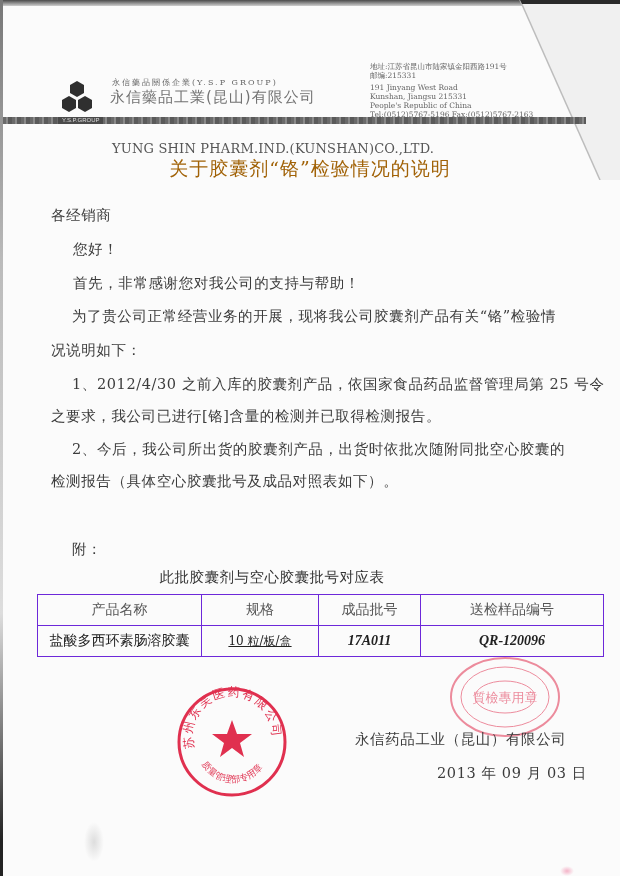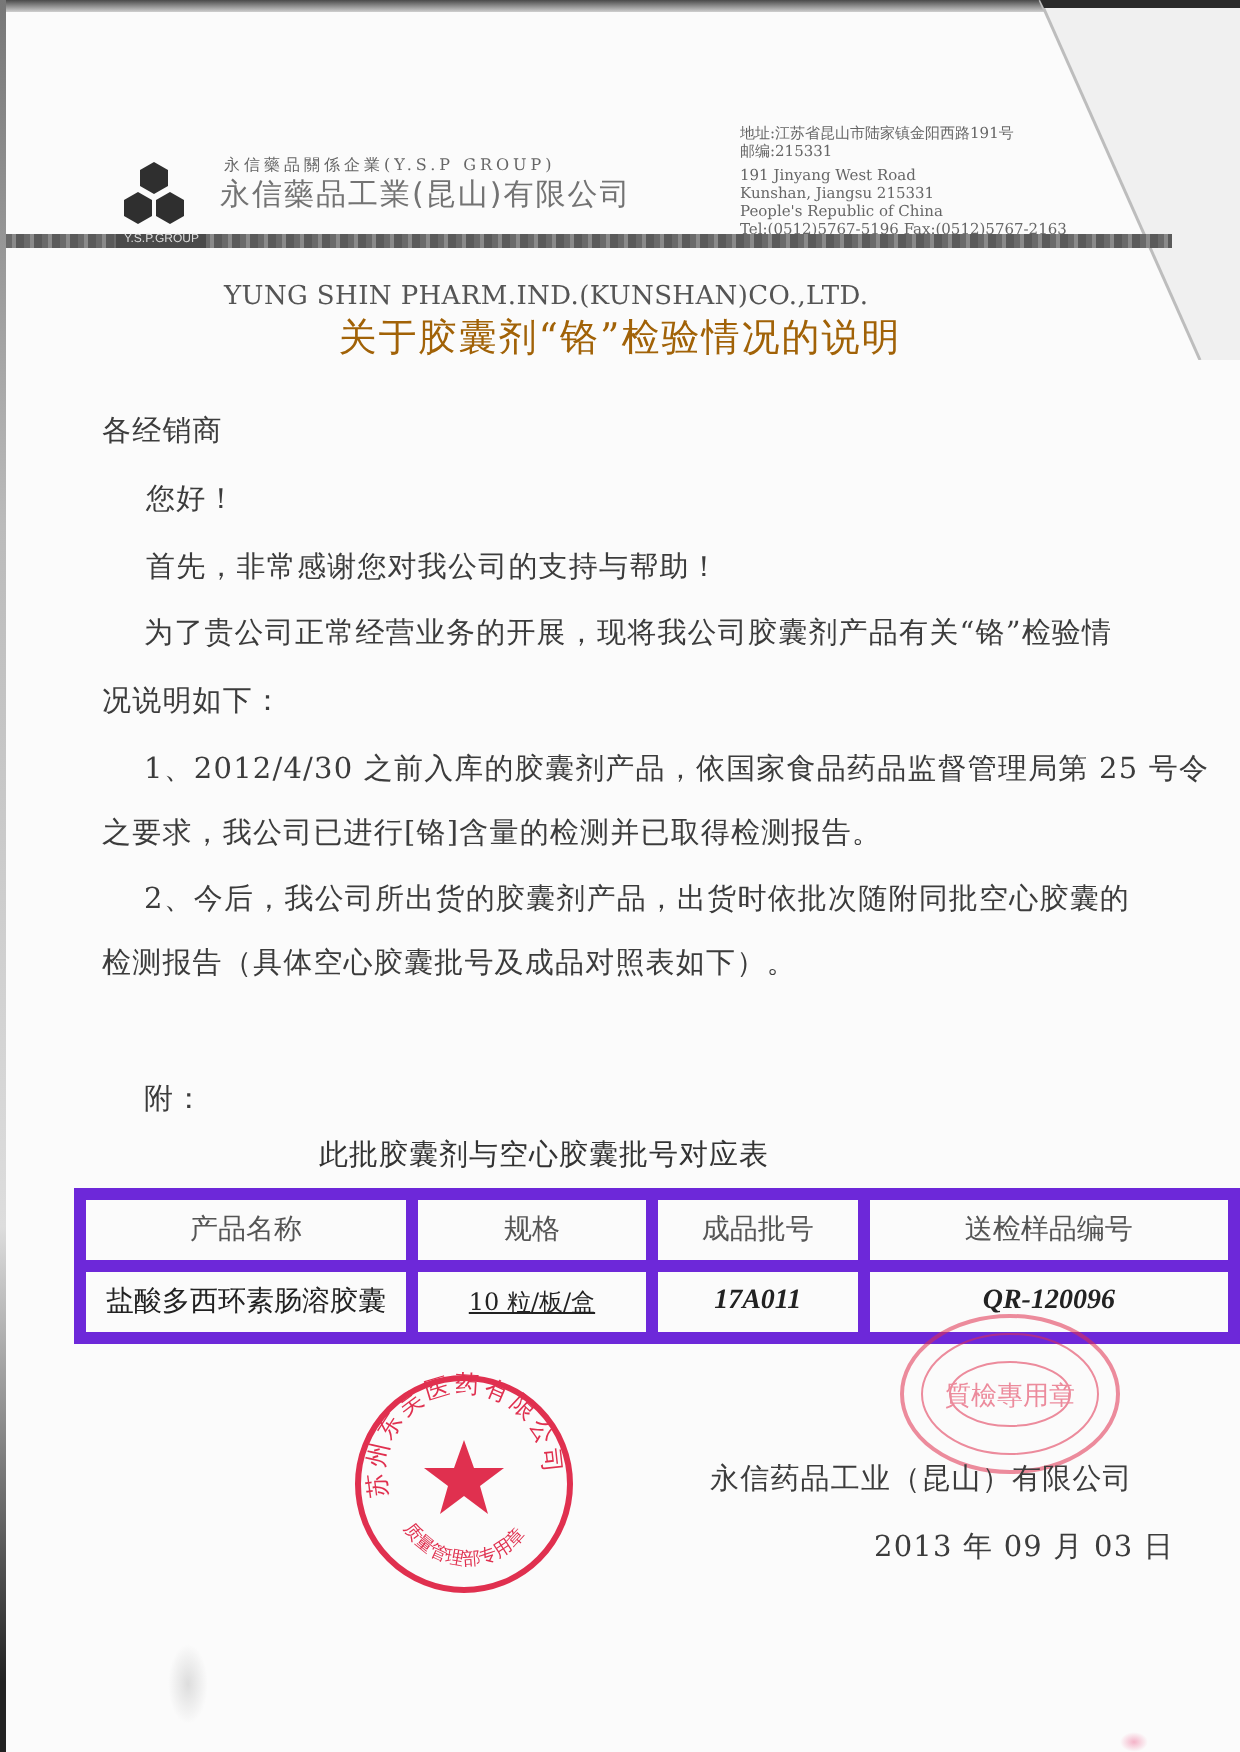--- a/index.html
+++ b/index.html
@@ -13,21 +13,21 @@
   .lh-cn{position:absolute;left:110px;top:88px;font-size:15px;letter-spacing:1px;color:#737373;font-family:"DejaVu Sans","Liberation Sans",sans-serif;}
   .lh-en{position:absolute;left:112px;top:106px;font-size:13px;color:#555;letter-spacing:0.2px;margin-top:35px;}
   .lh-addr{position:absolute;left:370px;top:62px;font-size:7.5px;line-height:9px;color:#666;}
   .lh-addr div{white-space:nowrap;}
   .lh-band{position:absolute;left:3px;top:117px;width:583px;height:7px;background:repeating-linear-gradient(90deg,#6a6a6a 0 3px,#8a8a8a 3px 5px,#5a5a5a 5px 9px);}
   .lh-band-label{position:absolute;left:58px;top:117px;height:7px;padding:0 4px;background:#4a4a4a;color:#ddd;font-size:6px;line-height:7px;font-family:"Liberation Sans",sans-serif;}
   .title{position:absolute;left:0;width:620px;top:156px;text-align:center;font-size:19px;letter-spacing:1px;color:#a16207;}
   .p{position:absolute;font-size:14.5px;color:#3c3c3c;white-space:nowrap;letter-spacing:0.6px;}
   .table-title{position:absolute;left:0;width:544px;top:568px;text-align:center;font-size:14.5px;color:#333;letter-spacing:0.5px;}
   table.corr{position:absolute;left:37px;top:594px;border-collapse:collapse;}
-  table.corr td{border:6px solid #6d28d9;height:30px;text-align:center;font-size:14px;padding:0;color:#555;}
+  table.corr td{border:1px solid #6d28d9;height:30px;text-align:center;font-size:14px;padding:0;color:#555;}
   table.corr tr.body td{color:#222;font-size:14px;}
   .c1{width:163px}.c2{width:116px}.c3{width:101px}.c4{width:182px}
   .bold-num{font-weight:bold;font-family:"Liberation Serif",serif;font-style:italic;}
   .small-spec{font-size:12px !important;text-decoration:underline;}
   .sign-company{position:absolute;left:355px;top:730px;font-size:14.5px;color:#3c3c3c;letter-spacing:0.6px;}
   .sign-date{position:absolute;left:437px;top:764px;font-size:14.5px;color:#3c3c3c;letter-spacing:0.6px;}
   .seal-round{position:absolute;left:176px;top:686px;width:112px;height:112px;}
   .seal-oval{position:absolute;left:448px;top:655px;width:114px;height:84px;opacity:0.55;}
   .seal-label{font-family:"DejaVu Sans",sans-serif;}
   .smudge{position:absolute;left:84px;top:822px;width:20px;height:40px;background:radial-gradient(#ddd,transparent 70%);}

